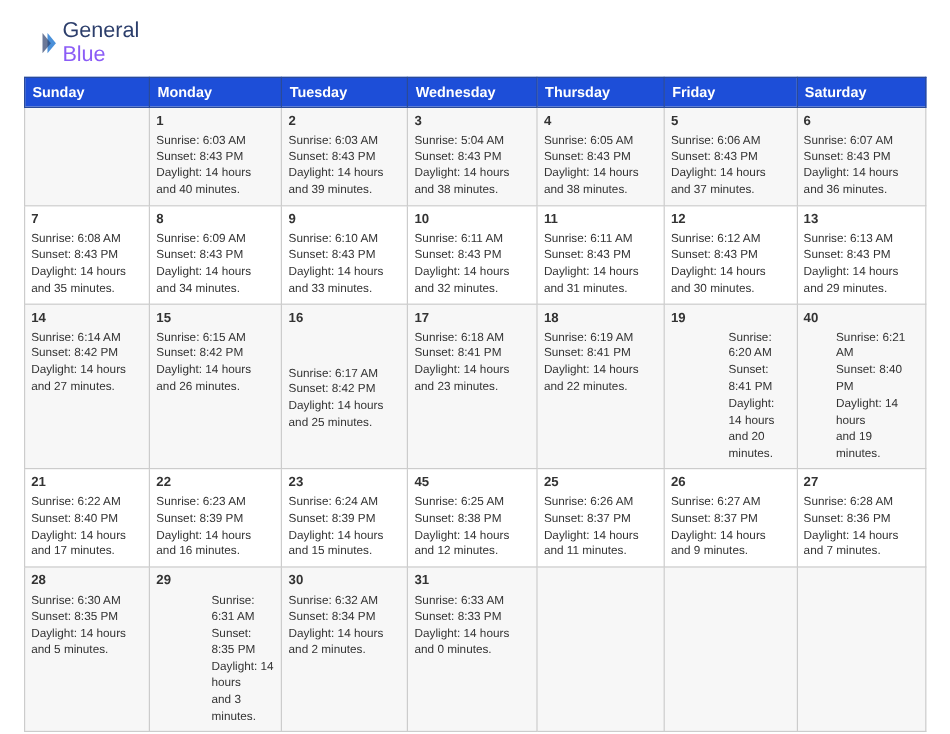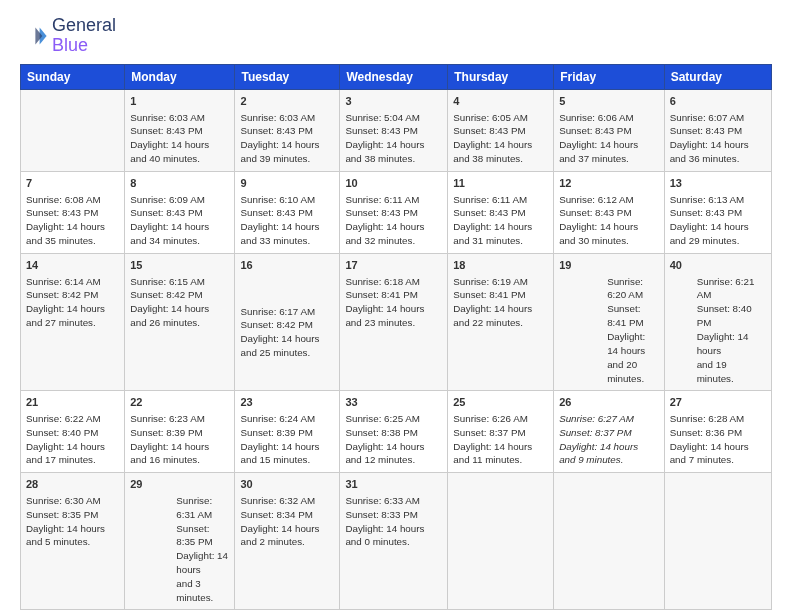--- a/index.html
+++ b/index.html
@@ -287,36 +287,36 @@
 and 16 minutes.</div>
           </td>
           <td>
             <span class="day-num">23</span>
             <div class="cell-content" style="white-space: pre-line;">Sunrise: 6:24 AM
 Sunset: 8:39 PM
 Daylight: 14 hours
 and 15 minutes.</div>
           </td>
           <td>
-            <span class="day-num">33</span>
+            <span class="day-num">45</span>
             <div class="cell-content" style="white-space: pre-line;">Sunrise: 6:25 AM
 Sunset: 8:38 PM
 Daylight: 14 hours
 and 12 minutes.</div>
           </td>
           <td>
             <span class="day-num">25</span>
             <div class="cell-content" style="white-space: pre-line;">Sunrise: 6:26 AM
 Sunset: 8:37 PM
 Daylight: 14 hours
 and 11 minutes.</div>
           </td>
           <td>
             <span class="day-num">26</span>
-            <div class="cell-content" style="white-space: pre-line; font-style: italic;">Sunrise: 6:27 AM
+            <div class="cell-content" style="white-space: pre-line;">Sunrise: 6:27 AM
 Sunset: 8:37 PM
 Daylight: 14 hours
 and 9 minutes.</div>
           </td>
           <td>
             <span class="day-num">27</span>
             <div class="cell-content" style="white-space: pre-line;">Sunrise: 6:28 AM
 Sunset: 8:36 PM
 Daylight: 14 hours
 and 7 minutes.</div>

